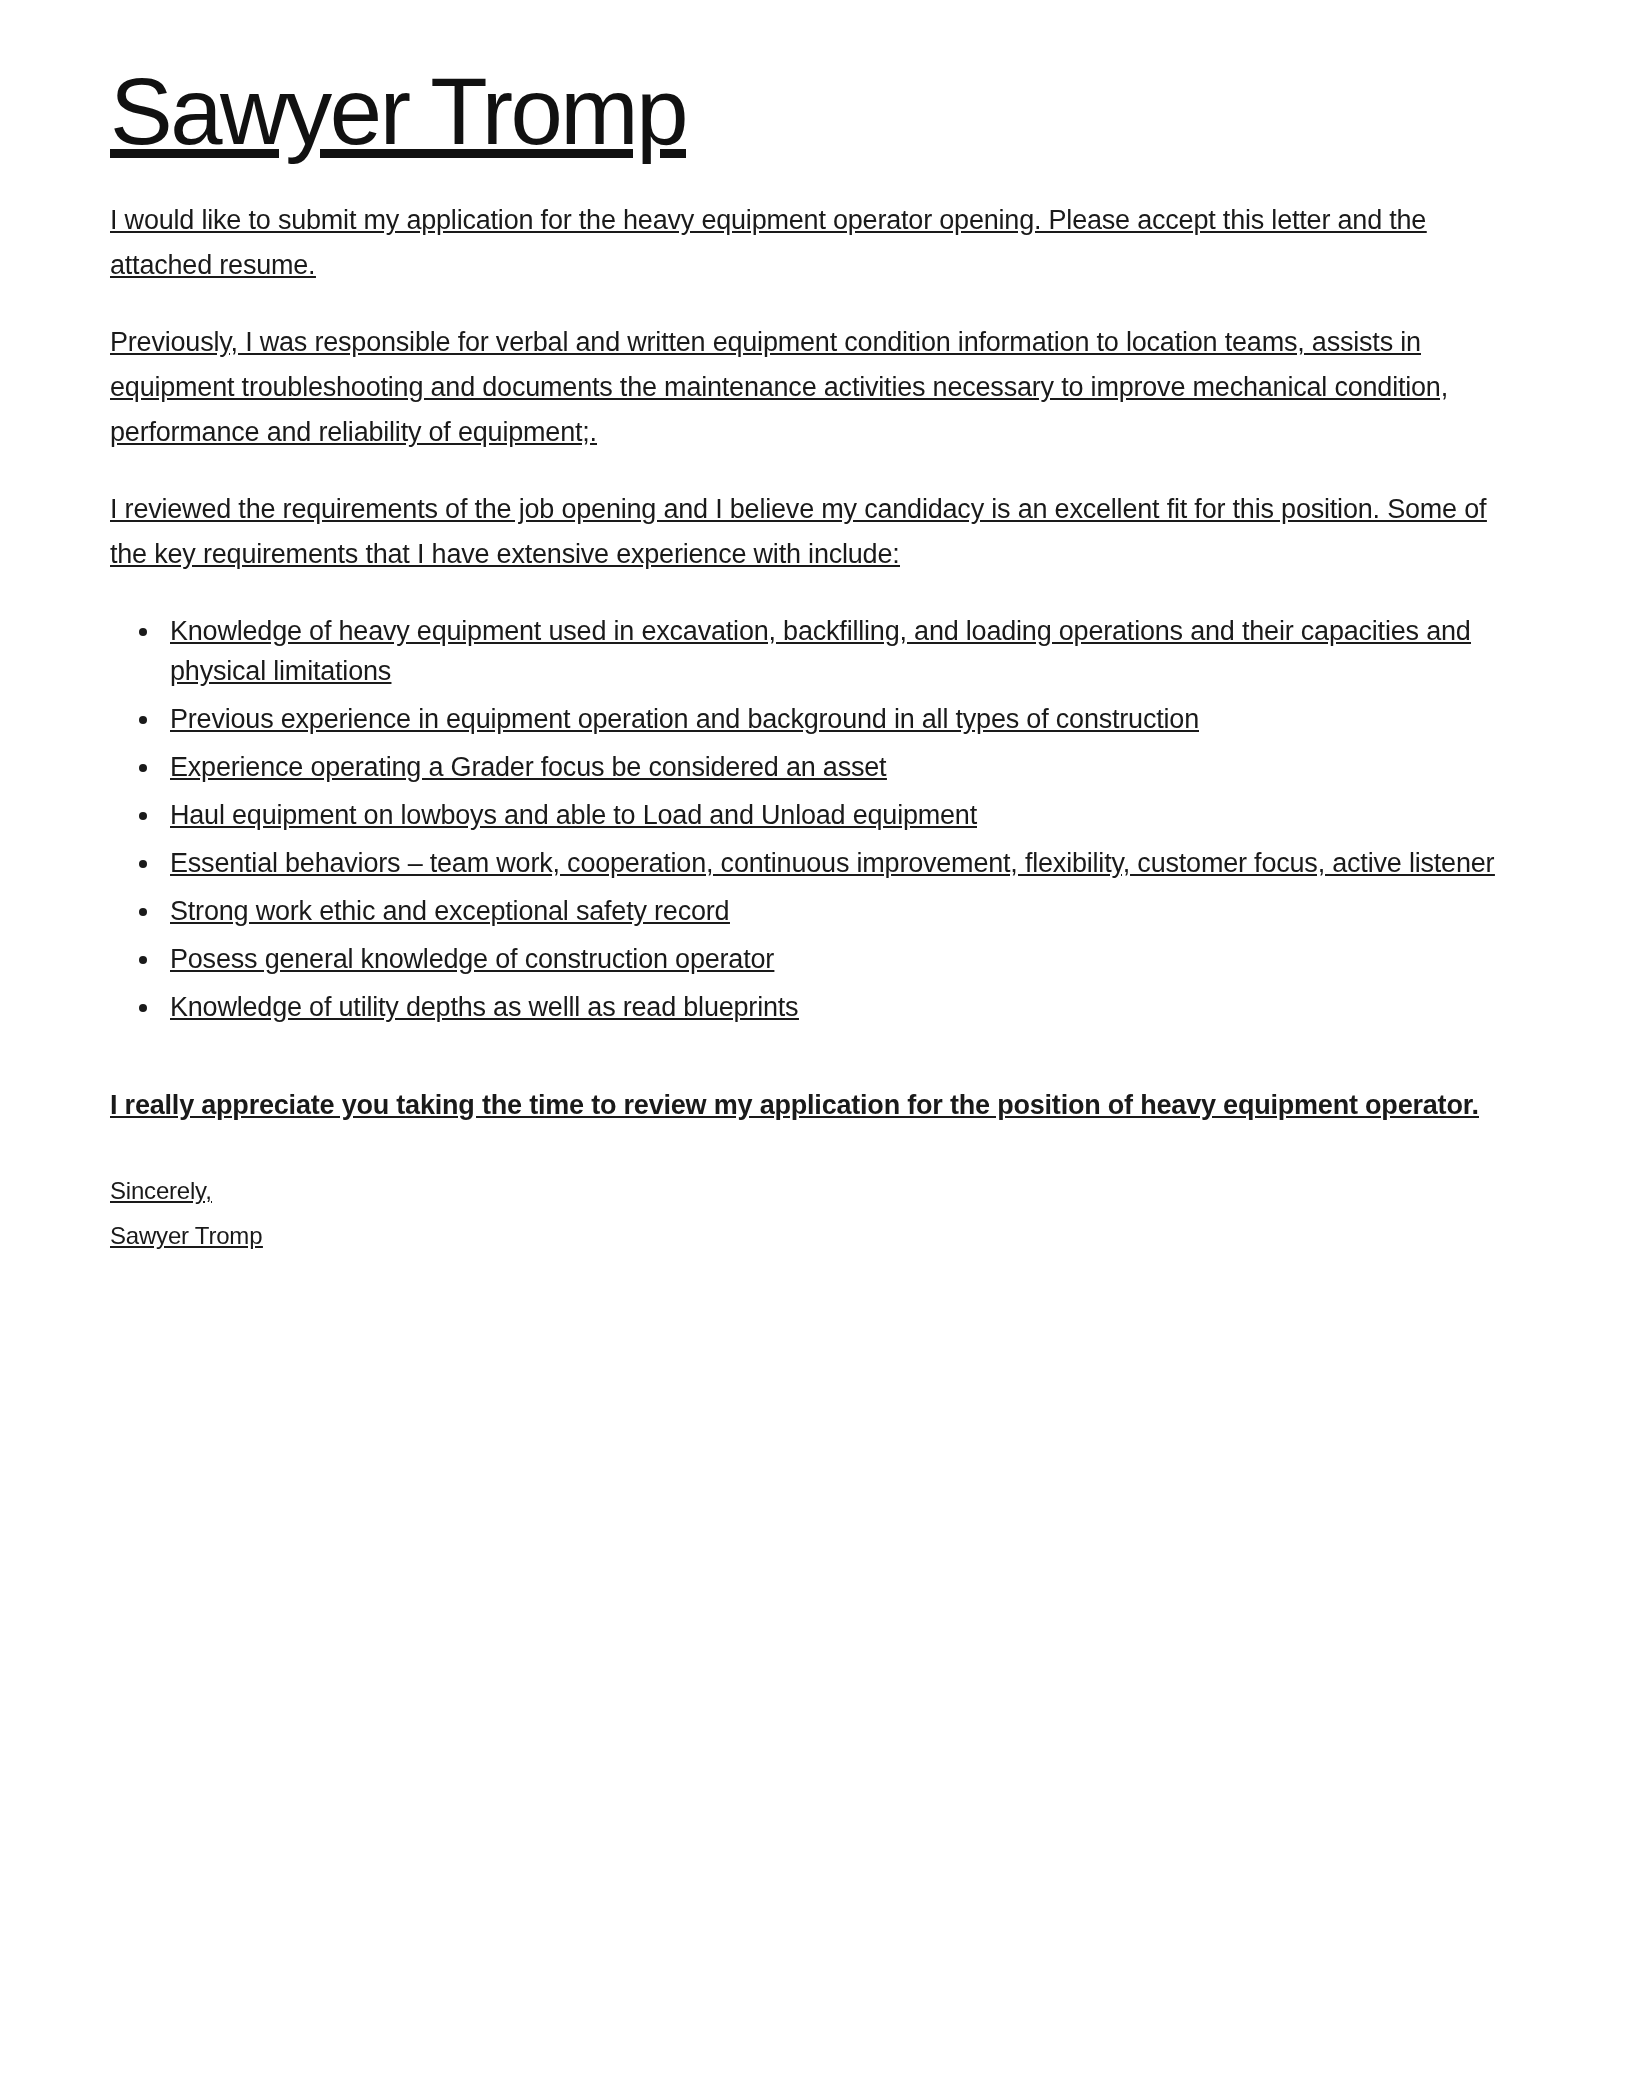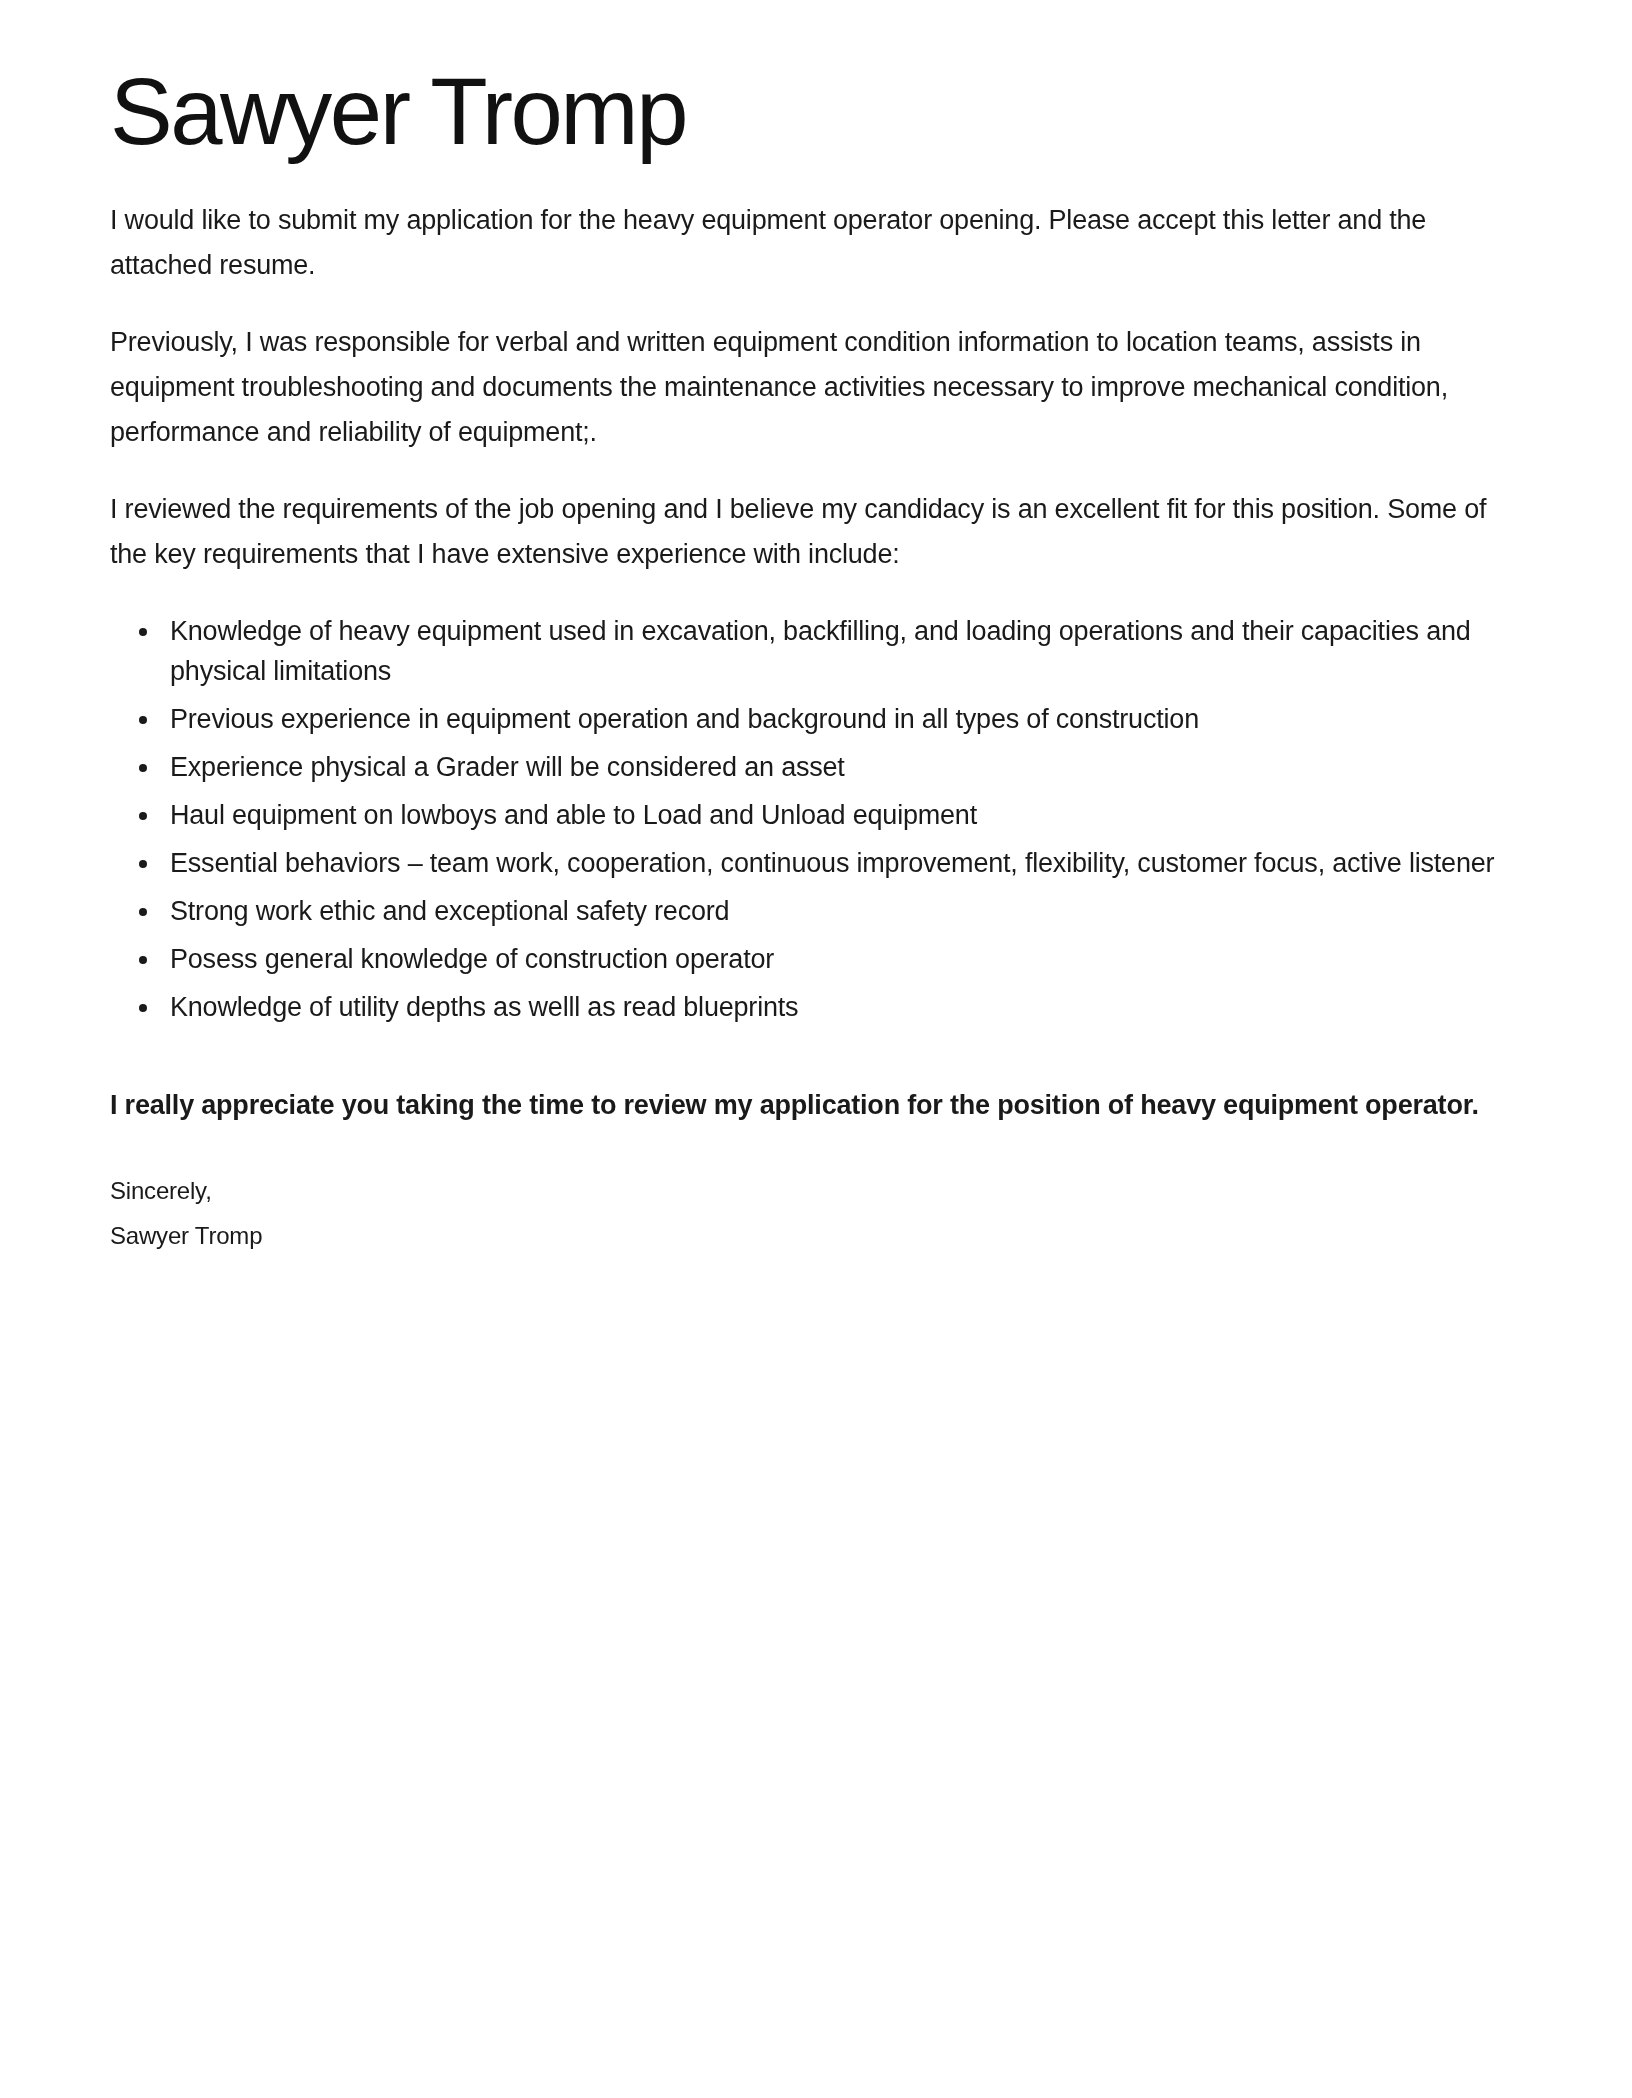--- a/index.html
+++ b/index.html
@@ -1,15 +1,15 @@
 <!DOCTYPE html>
 <html><head>
 <meta charset="utf-8">
 <style>
-  * { box-sizing: border-box; }
+  * { box-sizing: border-box; text-decoration: underline; }
   html, body {
     margin: 0;
     padding: 0;
     background: #ffffff;
   }
   .page {
     position: relative;
     width: 1632px;
     height: 2098px;
     margin: 0 auto;
@@ -89,21 +89,21 @@
 
     <div class="paragraphs">
         <p>I would like to submit my application for the heavy equipment operator opening. Please accept this letter and the attached resume.</p>
         <p>Previously, I was responsible for verbal and written equipment condition information to location teams, assists in equipment troubleshooting and documents the maintenance activities necessary to improve mechanical condition, performance and reliability of equipment;.</p>
         <p>I reviewed the requirements of the job opening and I believe my candidacy is an excellent fit for this position. Some of the key requirements that I have extensive experience with include:</p>
       </div>
 
     <ul class="requirements">
         <li>Knowledge of heavy equipment used in excavation, backfilling, and loading operations and their capacities and physical limitations</li>
         <li>Previous experience in equipment operation and background in all types of construction</li>
-        <li>Experience physical a Grader will be considered an asset</li>
+        <li>Experience operating a Grader focus be considered an asset</li>
         <li>Haul equipment on lowboys and able to Load and Unload equipment</li>
         <li>Essential behaviors – team work, cooperation, continuous improvement, flexibility, customer focus, active listener</li>
         <li>Strong work ethic and exceptional safety record</li>
         <li>Posess general knowledge of construction operator</li>
         <li>Knowledge of utility depths as welll as read blueprints</li>
       </ul>
 
     <p class="closing-statement">I really appreciate you taking the time to review my application for the position of heavy equipment operator.</p>
 
     <div class="signoff">

